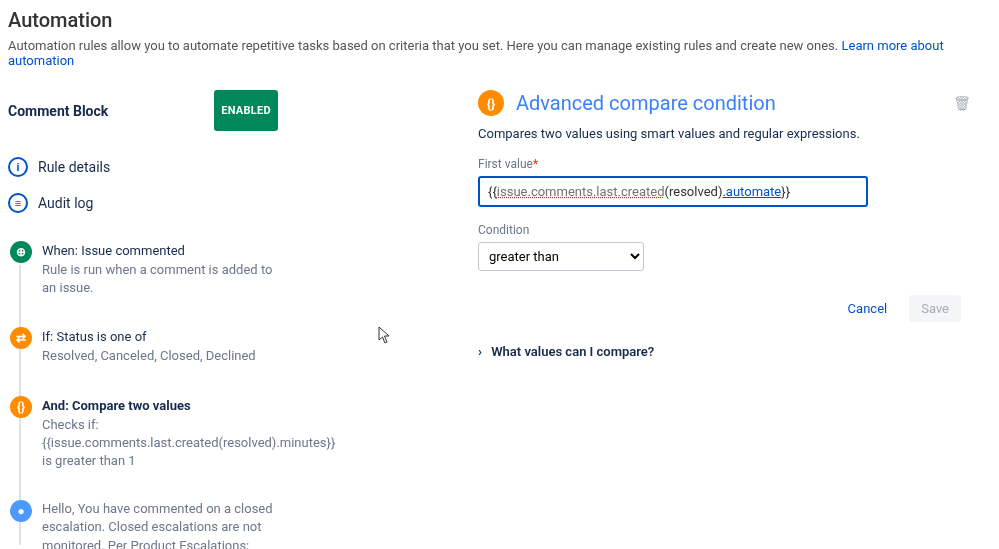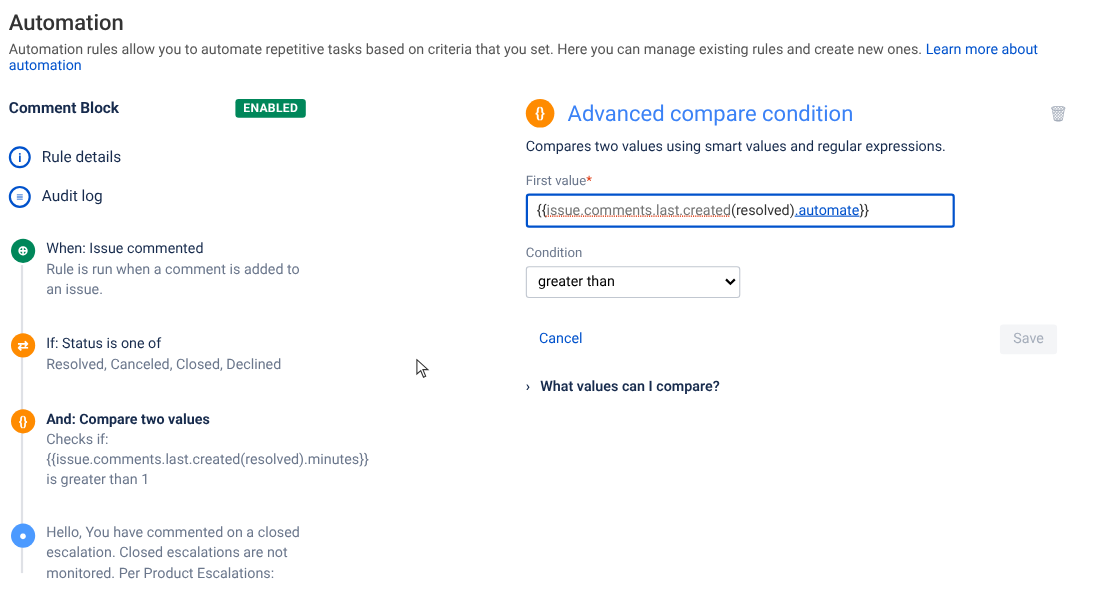--- a/index.html
+++ b/index.html
@@ -42,21 +42,21 @@
     .rule-title {
       font-size: 14px;
       font-weight: 700;
       color: #172b4d;
     }
     .badge {
       background: #00875a;
       color: #fff;
       font-size: 11px;
       font-weight: 700;
-      padding: 2px 7px;
+      padding: 14px 7px;
       border-radius: 3px;
       letter-spacing: 0.3px;
     }
     .nav-item {
       display: flex;
       align-items: center;
       gap: 10px;
       padding: 8px 0;
       cursor: pointer;
     }
@@ -179,37 +179,37 @@
     }
     .input-text-plain {
       width: 390px;
       padding: 6px 8px;
       border: 1px solid #c1c7d0;
       border-radius: 3px;
       font-size: 13px;
       font-family: inherit;
     }
     .select-box {
-      width: 195px;
+      width: 166px;
       padding: 5px 6px;
       border: 1px solid #c1c7d0;
       border-radius: 3px;
       font-size: 13px;
       font-family: inherit;
       background: #fff;
     }
     .smart-value {
       color: #333;
     }
     .sv-red { color: #737373; text-decoration: underline; text-decoration-color: #de350b; text-decoration-style: dotted; }
     .sv-blue { color: #0052cc; text-decoration: underline; }
     .actions {
       display: flex;
-      justify-content: space-between;
-      gap: 24px;
+      justify-content: flex-end;
+      gap: 10px;
       margin-top: 24px;
       margin-right: 10px;
     }
     .btn {
       padding: 6px 12px;
       border: none;
       border-radius: 3px;
       font-size: 13px;
       cursor: pointer;
       font-family: inherit;

